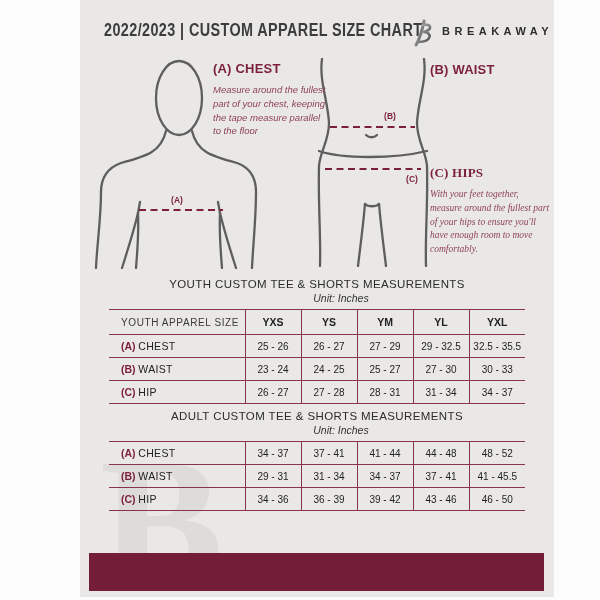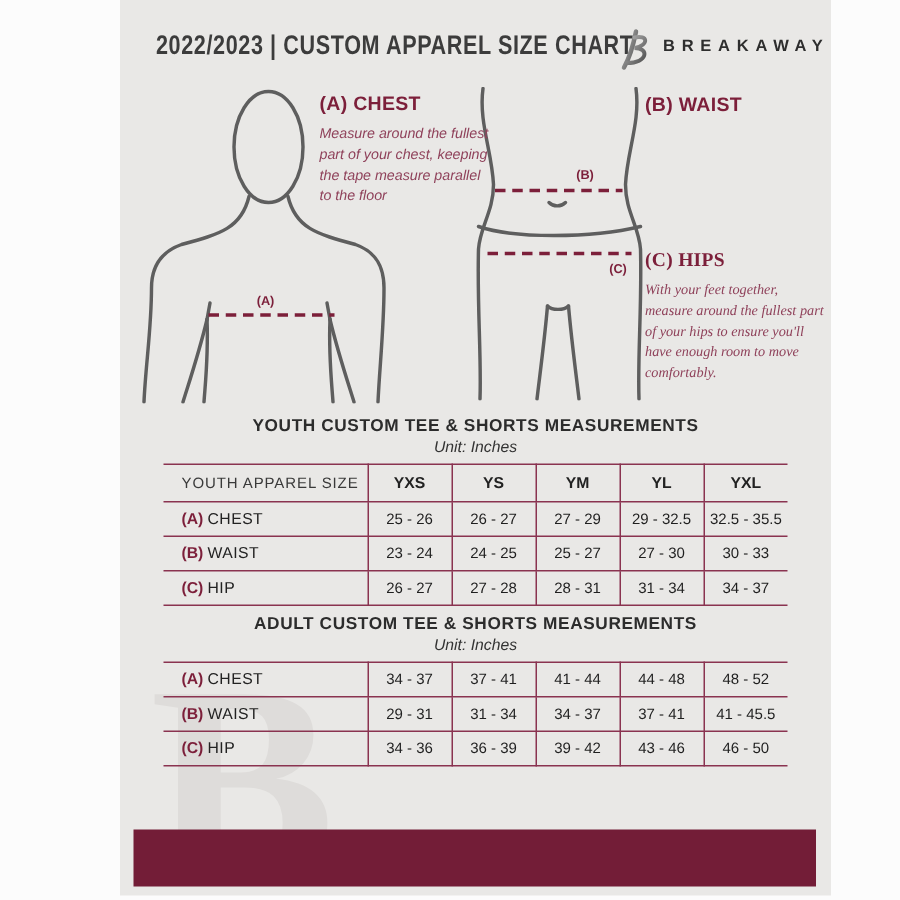--- a/index.html
+++ b/index.html
@@ -20,24 +20,24 @@
   .i-chest{left:133px;top:61px;width:116px;}
   .i-waist{left:350px;top:62px;width:114px;}
   .i-hips{left:350px;top:165px;width:122px;font-family:Liberation Serif, serif;}
 
   
   .fig{position:absolute;z-index:1;}
   .fig-upper{left:7px;top:55px;}
   .fig-lower{left:222px;top:58px;}
 
   
-  .sect-title{position:absolute;left:0;width:474px;text-align:center;font-weight:bold;
+  .sect-title{position:absolute;left:0;width:474px;text-align:center;font-weight:normal;
     font-size:11.5px;color:#2c2c2c;letter-spacing:.4px;z-index:2;}
   .sect-unit{position:absolute;left:0;width:474px;text-align:center;font-style:italic;
-    font-size:10.5px;color:#333;z-index:2;}
+    font-size:10.5px;color:#333;z-index:2;padding-left:24px;}
   .t-youth-title{top:278px}.t-youth-unit{top:292px}
   .t-adult-title{top:410px}.t-adult-unit{top:424px}
   table{position:absolute;left:29px;border-collapse:collapse;table-layout:fixed;width:416px;z-index:2;}
   .tbl-youth{top:309px}.tbl-adult{top:441px}
   td{border:1px solid #8a3350;height:22px;padding:0;text-align:center;font-size:10px;color:#1f1f1f;
      background:transparent;}
   tr.hdr td{height:24px;font-weight:bold;font-size:10.5px;color:#222;}
   td.lbl{text-align:left;padding-left:12px;border-left:none;}
   td:last-child{border-right:none;}
   tr.hdr td.lbl{font-weight:normal;font-size:10px;color:#3a3a3a;letter-spacing:.6px;}

